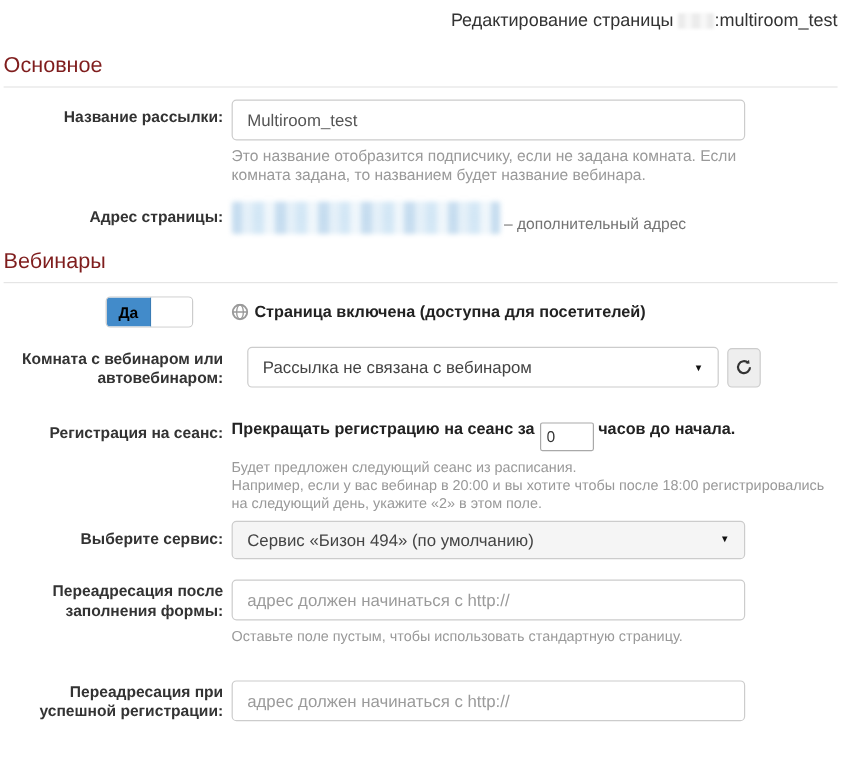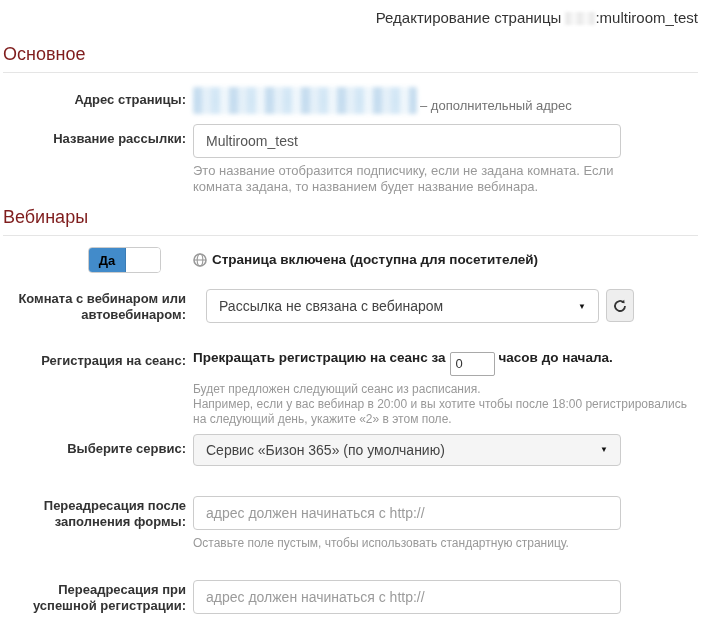--- a/index.html
+++ b/index.html
@@ -104,47 +104,47 @@
     vertical-align: -6px; outline: none;
   }
 
   
   .g-name { margin-top: 10px; }
   .g-address { margin-top: 14px; }
   .g-toggle { margin-top: 11px; }
   .g-room { margin-top: 16px; gap: 13px; }
   .g-reg { margin-top: 27px; }
   .g-service { margin-top: 7px; }
-  .g-redirect1 { margin-top: 30px; }
+  .g-redirect1 { margin-top: 17px; }
   .g-redirect2 { margin-top: 29px; }
 </style>
 </head>
 <body>
 
 <div class="page">
 
   <div class="page-title">
     <span>Редактирование страницы </span><span class="redacted-title"></span><span>:multiroom_test</span>
   </div>
 
   <div class="section">
     <div class="section-heading">Основное</div>
 
+    <div class="form-group g-name">
+      <div class="label-col pt7">Название рассылки:</div>
+      <div class="control-col">
+        <input type="text" class="text-input" value="Multiroom_test" style="">
+        <div class="help-text">Это название отобразится подписчику, если не задана комната. Если комната задана, то названием будет название вебинара.</div>
+      </div>
+    </div>
+
     <div class="form-group g-address">
       <div class="label-col pt5">Адрес страницы:</div>
       <div class="control-col">
         <span class="redacted-address"></span><span class="address-note">– дополнительный адрес</span>
-      </div>
-    </div>
-
-    <div class="form-group g-name">
-      <div class="label-col pt7">Название рассылки:</div>
-      <div class="control-col">
-        <input type="text" class="text-input" value="Multiroom_test" style="">
-        <div class="help-text">Это название отобразится подписчику, если не задана комната. Если комната задана, то названием будет название вебинара.</div>
       </div>
     </div>
   </div>
 
   <div class="section">
     <div class="section-heading">Вебинары</div>
 
     <div class="form-group g-toggle">
       <div class="toggle-col">
         <div class="toggle">
@@ -161,21 +161,21 @@
               <line x1="1" y1="7" x2="13" y2="7" stroke="#9a9a9a" stroke-width="1.1"></line>
             </svg>
           </span>
           <span class="status-text">Страница включена (доступна для посетителей)</span>
         </div>
       </div>
     </div>
 
     <div class="form-group g-room">
       <div class="label-col pt2">Комната с вебинаром или автовебинаром:</div>
-      <div class="control-col" style="display:flex; align-items:flex-start;">
+      <div class="control-col" style="display:flex; align-items:center;">
         <div class="select-box select-room">
           <span>Рассылка не связана с вебинаром</span>
           <span class="caret">▼</span>
         </div>
         <div class="btn-refresh">
           <span style="display:inline-flex;">
             <svg width="14" height="14" viewBox="0 0 14 14">
               <path d="M12 7a5 5 0 1 1-1.5-3.6" fill="none" stroke="#333" stroke-width="1.8"></path>
               <path d="M11.2 0.8 L11.6 4.2 L8.2 3.8 Z" fill="#333"></path>
             </svg>
@@ -197,21 +197,21 @@
       </div>
     </div>
   </div>
 
   <div class="section">
 
     <div class="form-group g-service">
       <div class="label-col pt7">Выберите сервис:</div>
       <div class="control-col">
         <div class="select-box select-service">
-          <span>Сервис «Бизон 365» (по умолчанию)</span>
+          <span>Сервис «Бизон 494» (по умолчанию)</span>
           <span class="caret">▼</span>
         </div>
       </div>
     </div>
 
     <div class="form-group g-redirect1">
       <div class="label-col pt2">Переадресация после заполнения формы:</div>
       <div class="control-col">
         <input type="text" class="text-input" placeholder="адрес должен начинаться с http://" style="">
         <div class="help-small">Оставьте поле пустым, чтобы использовать стандартную страницу.</div>

